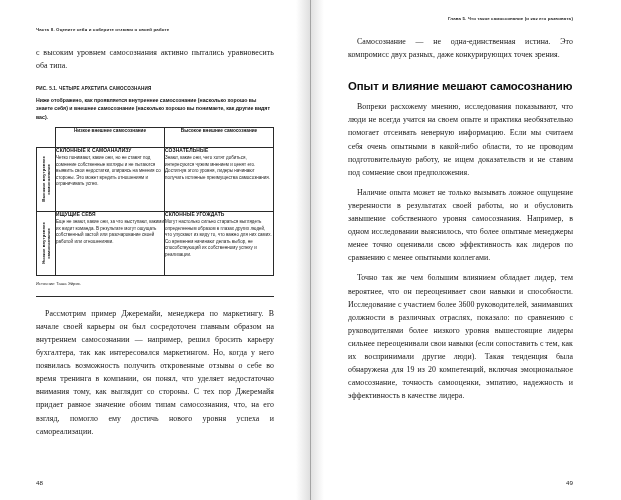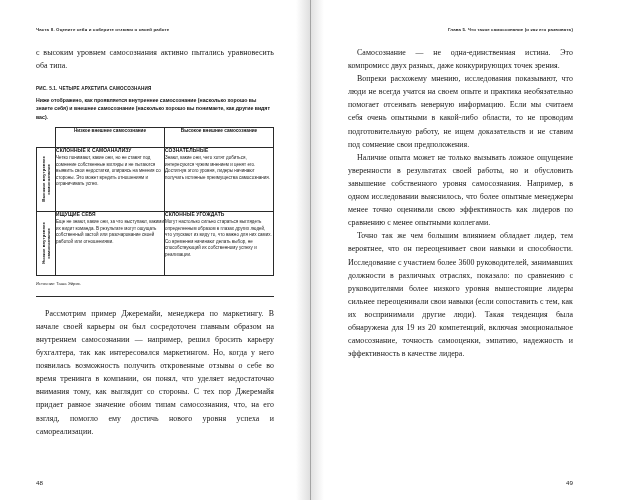--- a/index.html
+++ b/index.html
@@ -21,21 +21,21 @@
     display: flex;
   }
 
   
   .page {
     position: relative;
     height: 500px;
     background: #ffffff;
   }
   .page-left  { width: 310px; padding: 27px 36px 16px 36px; }
-  .page-right { width: 311px; padding: 27px 36px 16px 38px; }
+  .page-right { width: 311px; padding: 16px 36px 16px 38px; }
 
   .page-left::after {
     content: "";
     position: absolute;
     top: 0; right: 0; bottom: 0;
     width: 14px;
     background: linear-gradient(to right, rgba(255,255,255,0), rgba(150,150,150,0.30));
     pointer-events: none;
   }
   .page-right::before {
@@ -76,21 +76,21 @@
   p.para {
     margin: 0;
     font-size: 7.9px;
     line-height: 13.1px;
     text-align: justify;
     color: #161616;
     letter-spacing: 0.06px;
     text-indent: 9px;
   }
   p.para.noindent { text-indent: 0; }
-  p.para + p.para { margin-top: 0; }
+  p.para + p.para { margin-top: 7px; }
 
   h2.section-title {
     font-family: "Liberation Sans", sans-serif;
     font-size: 11.4px;
     font-weight: bold;
     color: #0d0d0d;
     margin: 19px 0 7px 0;
     line-height: 1.15;
     letter-spacing: -0.1px;
   }
@@ -282,20 +282,21 @@
   </div>
 
   <div class="page page-right">
 
     <div class="runhead runhead-right">Глава 5.  Что такое самосознание (и как его развивать)</div>
 
     <div class="body-col">
 
       <p class="para">Самосознание — не одна-единственная истина. Это компромисс двух разных, даже конкурирующих точек зрения.</p>
 
+      <h2 class="section-title">Опыт и влияние мешают самосознанию</h2>
 
       <p class="para">Вопреки расхожему мнению, исследования показывают, что люди не всегда учатся на своем опыте и практика необязательно помогает отсеивать неверную информацию. Если мы считаем себя очень опытными в какой-либо области, то не проводим подготовительную работу, не ищем доказательств и не ставим под сомнение свои предположения.</p>
       <p class="para">Наличие опыта может не только вызывать ложное ощущение уверенности в результатах своей работы, но и обусловить завышение собственного уровня самосознания. Например, в одном исследовании выяснилось, что более опытные менеджеры менее точно оценивали свою эффективность как лидеров по сравнению с менее опытными коллегами.</p>
       <p class="para">Точно так же чем большим влиянием обладает лидер, тем вероятнее, что он переоценивает свои навыки и способности. Исследование с участием более 3600 руководителей, занимавших должности в различных отраслях, показало: по сравнению с руководителями более низкого уровня вышестоящие лидеры сильнее переоценивали свои навыки (если сопоставить с тем, как их воспринимали другие люди). Такая тенденция была обнаружена для 19 из 20 компетенций, включая эмоциональное самосознание, точность самооценки, эмпатию, надежность и эффективность в качестве лидера.</p>
     </div>
 
     <div class="folio folio-right">49</div>
   </div>
 
   <div class="gutter-line"></div>

